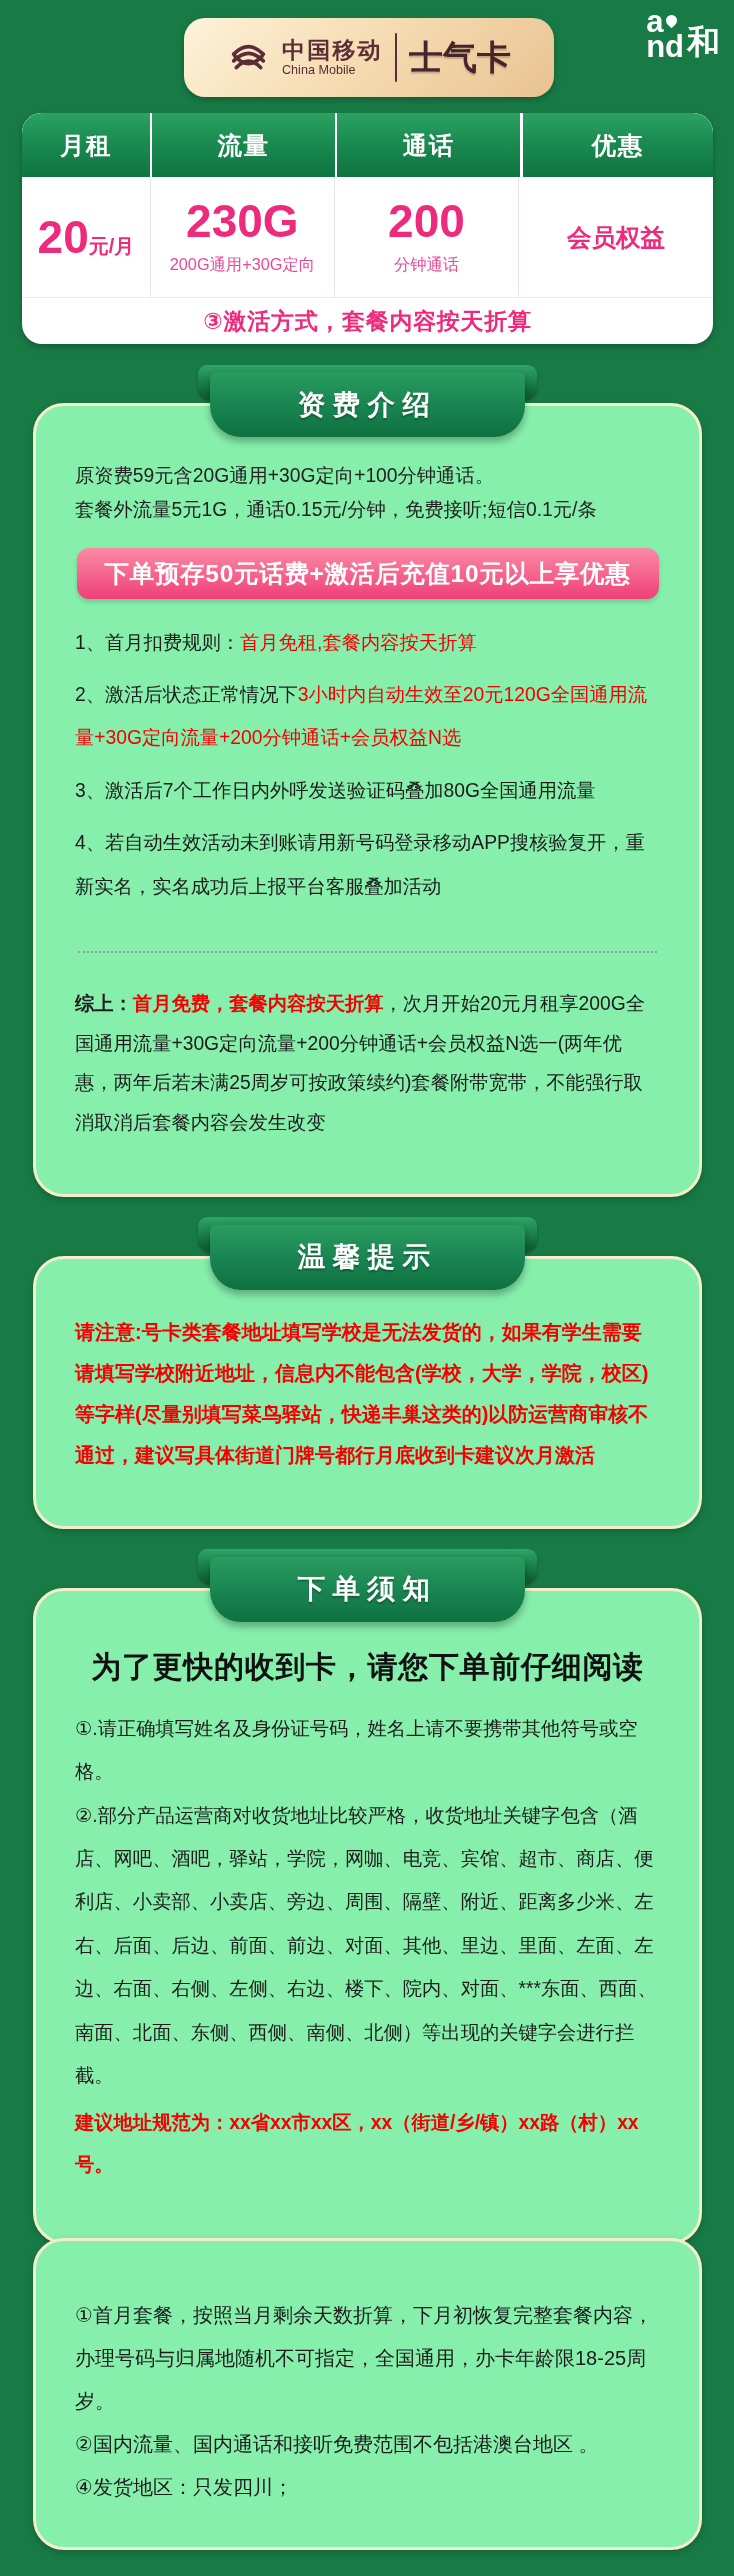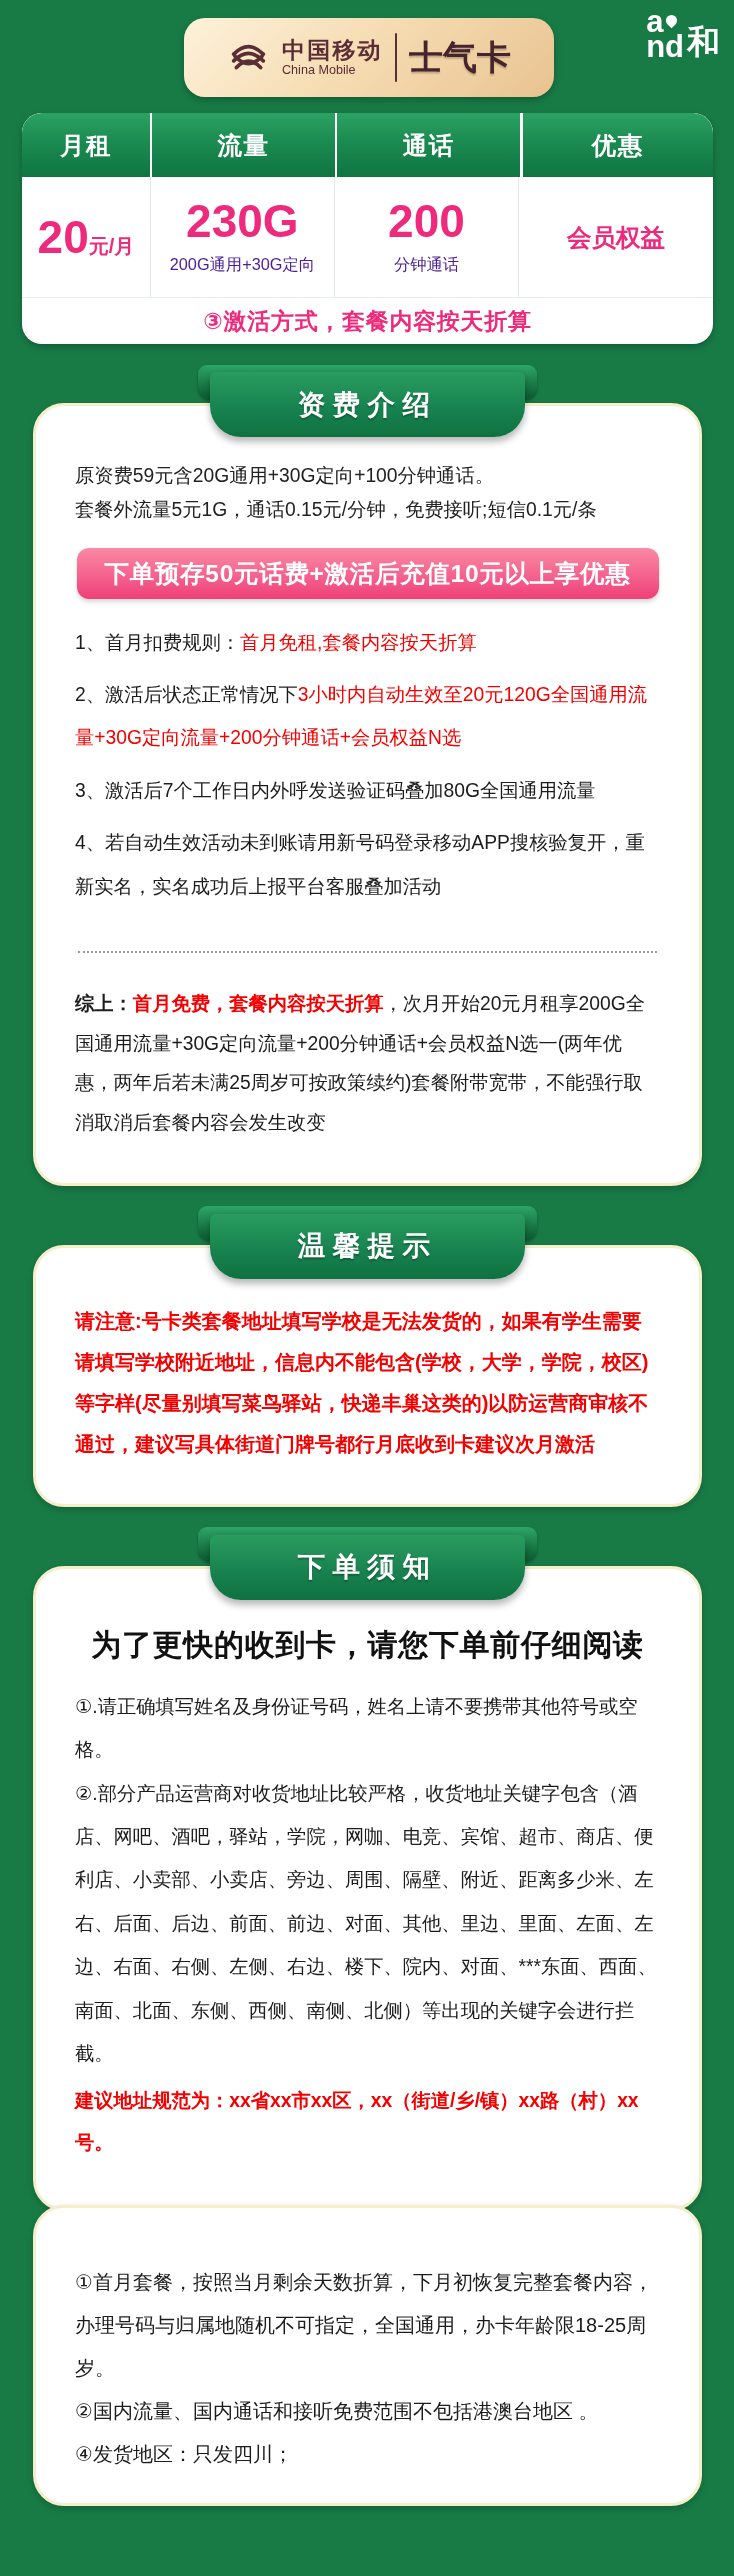--- a/index.html
+++ b/index.html
@@ -39,39 +39,39 @@
     color:#fff;font-size:24.5px;font-weight:bold;letter-spacing:1.5px;
   }
   .hcell:first-child{border-top-left-radius:12px}
   .hcell:last-child{border-top-right-radius:12px}
   .c1{flex:0 0 18.5%}.c2{flex:0 0 26.5%}.c3{flex:0 0 26.5%}.c4{flex:1}
   .plan-body{display:flex;min-height:120px}
   .plan-body .bcell{display:flex;flex-direction:column;align-items:center;justify-content:center;border-left:1.5px solid #dfeae2}
   .plan-body .bcell:first-child{border-left:none}
   .big-val{color:#ee2a7c;font-weight:bold;font-size:46px;line-height:1}
   .big-val .unit{font-size:20px;font-weight:bold}
-  .sub-val{margin-top:10.4px;color:#4c1d95;font-size:16.3px}
+  .sub-val{margin-top:10.4px;color:#ec4899;font-size:16.3px}
   .benefit{color:#ee2a7c;font-size:24.5px;font-weight:bold}
   .plan-promo{border-top:1.5px solid #e4ede6;height:46px;display:flex;align-items:center;justify-content:center;
     color:#ee2a7c;font-size:23px;font-weight:bold;letter-spacing:0.7px}
 
   
   .section{margin:28px 33px 0;position:relative}
   .ribbon{position:relative;width:315px;margin:0 auto;z-index:3;text-align:center}
   .ribbon .lip{position:absolute;left:-12px;right:-12px;top:-7.4px;height:33px;z-index:-1;
     border-radius:9px 9px 12px 12px;
     background:linear-gradient(180deg,#2ea567 0%,#0c5c31 100%);
     box-shadow:0 2.2px 3px rgba(0,0,0,.3)}
   .ribbon .face{height:65px;display:flex;align-items:center;justify-content:center;
     background:linear-gradient(180deg,#2a9c5f 0%,#188350 55%,#0e7140 100%);
     border-radius:6px 6px 31px 31px;
     box-shadow:0 4.5px 7.4px rgba(0,0,0,.28)}
   .ribbon .face span{color:#fff;font-size:27.5px;font-weight:bold;letter-spacing:7.4px;text-shadow:0 1.5px 1.5px rgba(0,0,0,.25)}
-  .card{position:relative;z-index:1;margin-top:-34px;background:#ffffff;border:3px solid #f4eecb;border-radius:31px;
-    padding:53px 39px 27px;box-shadow:0 3px 7.4px rgba(0,0,0,.2)}
+  .card{position:relative;z-index:1;margin-top:-34px;background:#86efac;border:3px solid #f4eecb;border-radius:31px;
+    padding:53px 39px 38px;box-shadow:0 3px 7.4px rgba(0,0,0,.2)}
 
   
   .fee-line{color:#222;font-size:19.3px;line-height:1.75;margin:0}
   .pink-banner{margin:21px 1.5px 22px;padding:9px 0;text-align:center;border-radius:12px;
     background:linear-gradient(180deg,#fa8aa4 0%,#f4628d 55%,#ef3f78 100%);
     color:#fff;font-size:24.5px;font-weight:bold;letter-spacing:0.7px;box-shadow:0 2.2px 4.5px rgba(0,0,0,.15)}
   .fee-item{color:#1c1c1c;font-size:19.3px;line-height:2.25;margin:9px 0 0}
   .red{color:#f30000}
   .dotted{border:none;border-top:2.2px dotted #9b9b9b;margin:43px 3px 31px}
   .summary{color:#1c1c1c;font-size:19.3px;line-height:2.05;margin:0 0 13.4px}

